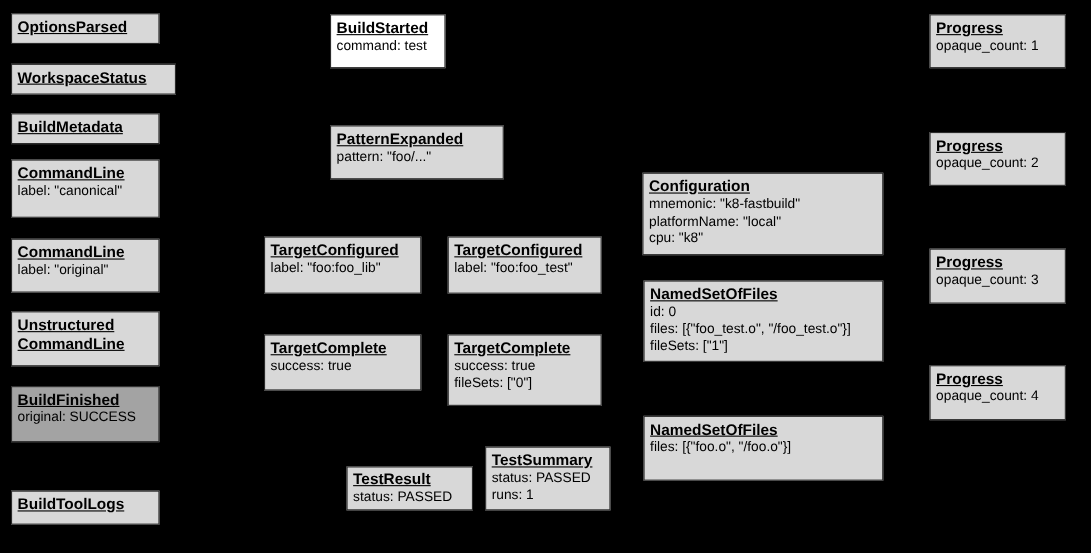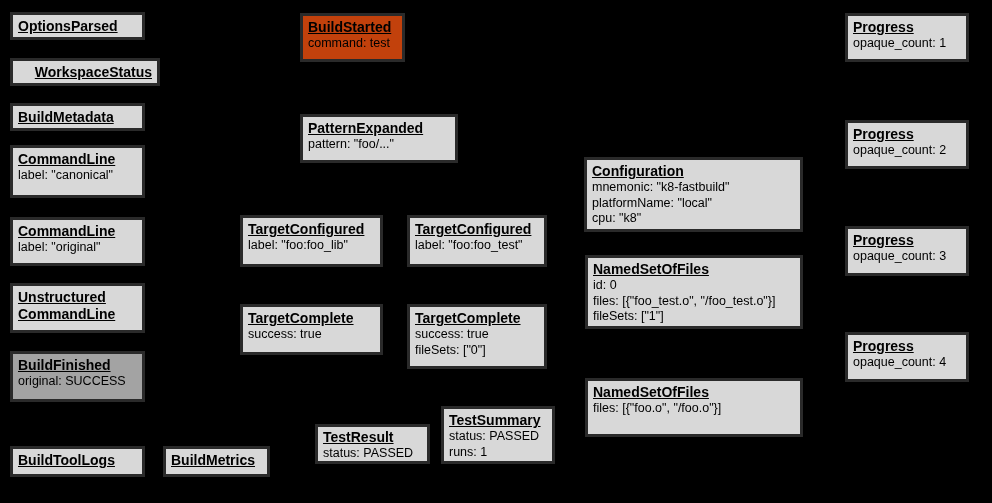--- a/index.html
+++ b/index.html
@@ -7,21 +7,21 @@
     position: relative;
     width: 992px;
     height: 503px;
     background: #000000;
     overflow: hidden;
     font-family: "Liberation Sans", sans-serif;
   }
   .node {
     position: absolute;
     background: #d8d8d8;
-    border: 3px solid #d946ef;
+    border: 1px solid #d946ef;
     box-sizing: border-box;
     padding: 3px 5px 2px 5px;
     overflow: hidden;
     color: #000;
   }
   .node .t {
     font-size: 14px;
     font-weight: bold;
     text-decoration: underline;
     line-height: 17px;
@@ -29,21 +29,21 @@
     white-space: normal;
   }
   .node .l {
     font-size: 12.5px;
     line-height: 15.5px;
     color: #000;
     white-space: nowrap;
   }
   
   .n0  { left:10px;  top:12px;  width:135px; height:28px; }
-  .n1  { left:10px;  top:58px;  width:150px; height:28px;text-align:right; }
+  .n1  { left:10px;  top:58px;  width:150px; height:28px; }
   .n2  { left:10px;  top:103px; width:135px; height:28px; }
   .n3  { left:10px;  top:145px; width:135px; height:53px; }
   .n4  { left:10px;  top:217px; width:135px; height:49px; }
   .n5  { left:10px;  top:283px; width:135px; height:50px; }
   .n6  { left:10px;  top:351px; width:135px; height:51px; }
   .n7  { left:10px;  top:446px; width:135px; height:31px; }
   .n8  { left:163px; top:446px; width:107px; height:31px; }
   .n9  { left:300px; top:13px;  width:105px; height:49px; }
   .n10 { left:300px; top:114px; width:158px; height:49px; }
   .n11 { left:240px; top:215px; width:143px; height:52px; }
@@ -94,25 +94,22 @@
 
   <div class="node n6" style="background: #a3a3a3; border-color: rgb(42, 42, 42); color: rgb(0, 0, 0);">
     <div class="t">BuildFinished</div>
     <div class="l">original: SUCCESS</div>
   </div>
 
   <div class="node n7" style="background: rgb(216, 216, 216); border-color: rgb(42, 42, 42); color: rgb(0, 0, 0);">
     <div class="t">BuildToolLogs</div>
   </div>
 
-  <div class="node n8" style="background: rgb(216, 216, 216); border-color: rgb(42, 42, 42); color: rgb(0, 0, 0);">
-    <div class="t">BuildMetrics</div>
-  </div>
 
-  <div class="node n9" style="background: #c2410c; border-color: rgb(42, 42, 42); color: rgb(0, 0, 0);">
+  <div class="node n9" style="background: #ffffff; border-color: rgb(42, 42, 42); color: rgb(0, 0, 0);">
     <div class="t">BuildStarted</div>
     <div class="l">command: test</div>
   </div>
 
   <div class="node n10" style="background: rgb(216, 216, 216); border-color: rgb(42, 42, 42); color: rgb(0, 0, 0);">
     <div class="t">PatternExpanded</div>
     <div class="l">pattern: "foo/..."</div>
   </div>
 
   <div class="node n11" style="background: rgb(216, 216, 216); border-color: rgb(42, 42, 42); color: rgb(0, 0, 0);">

